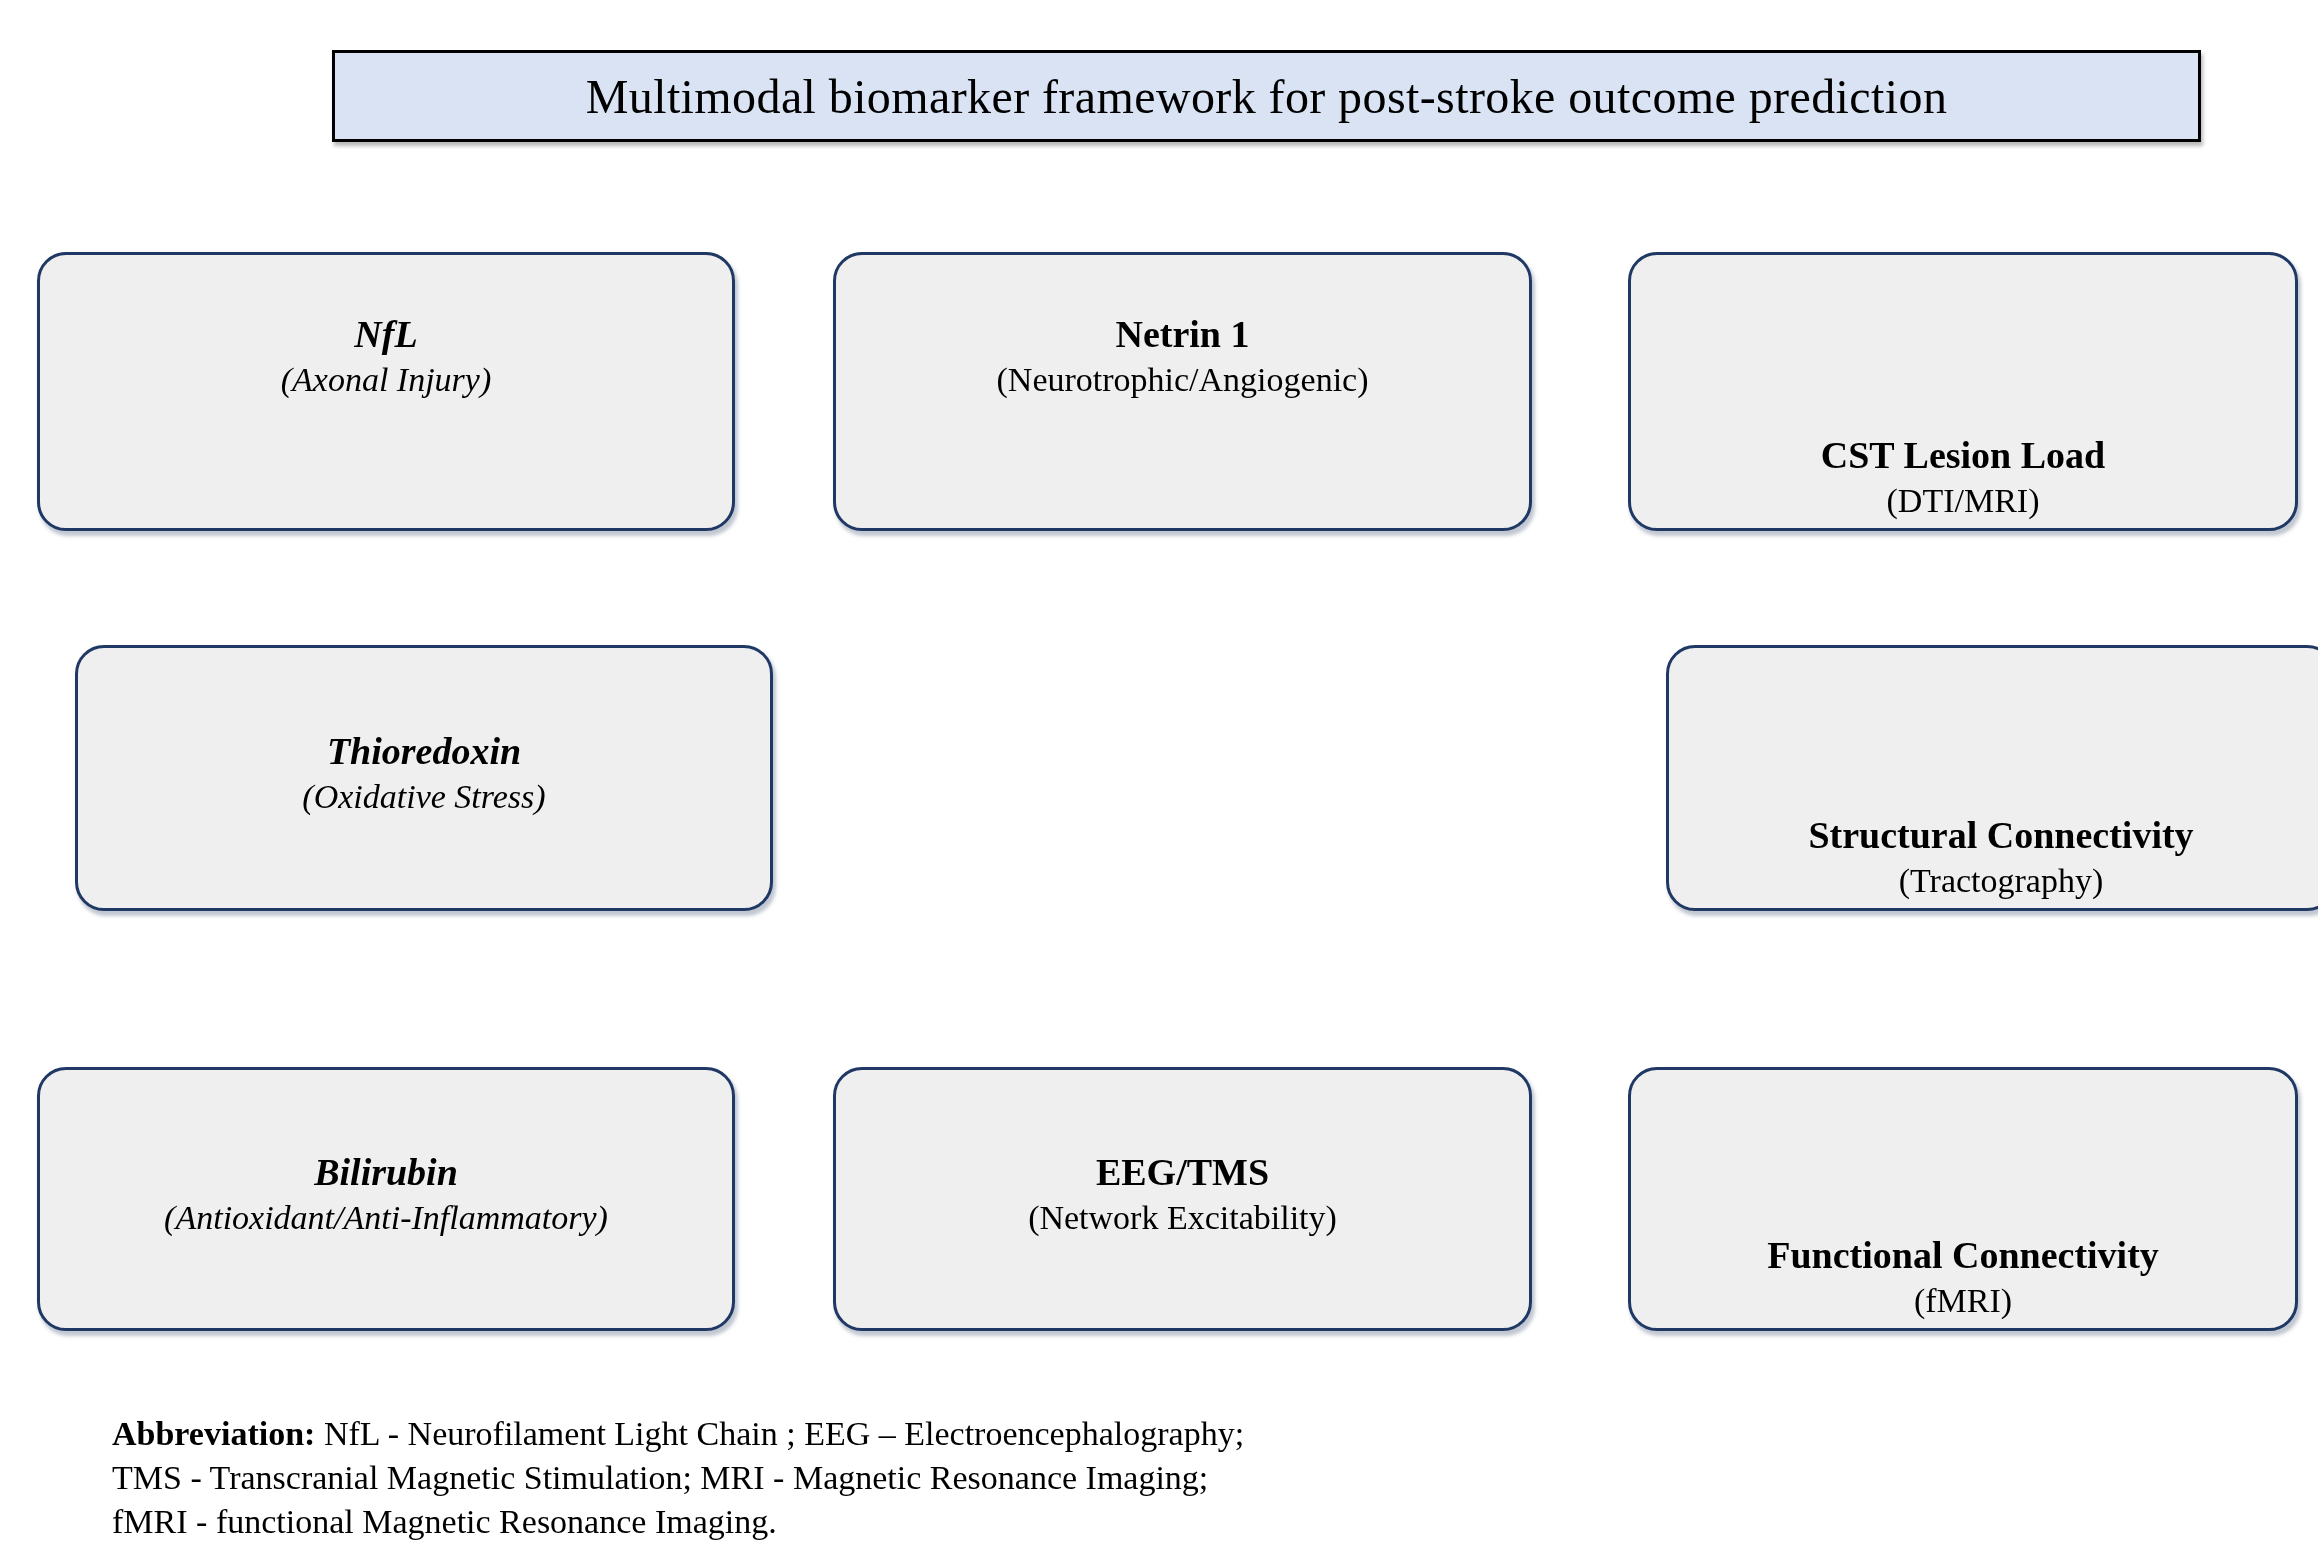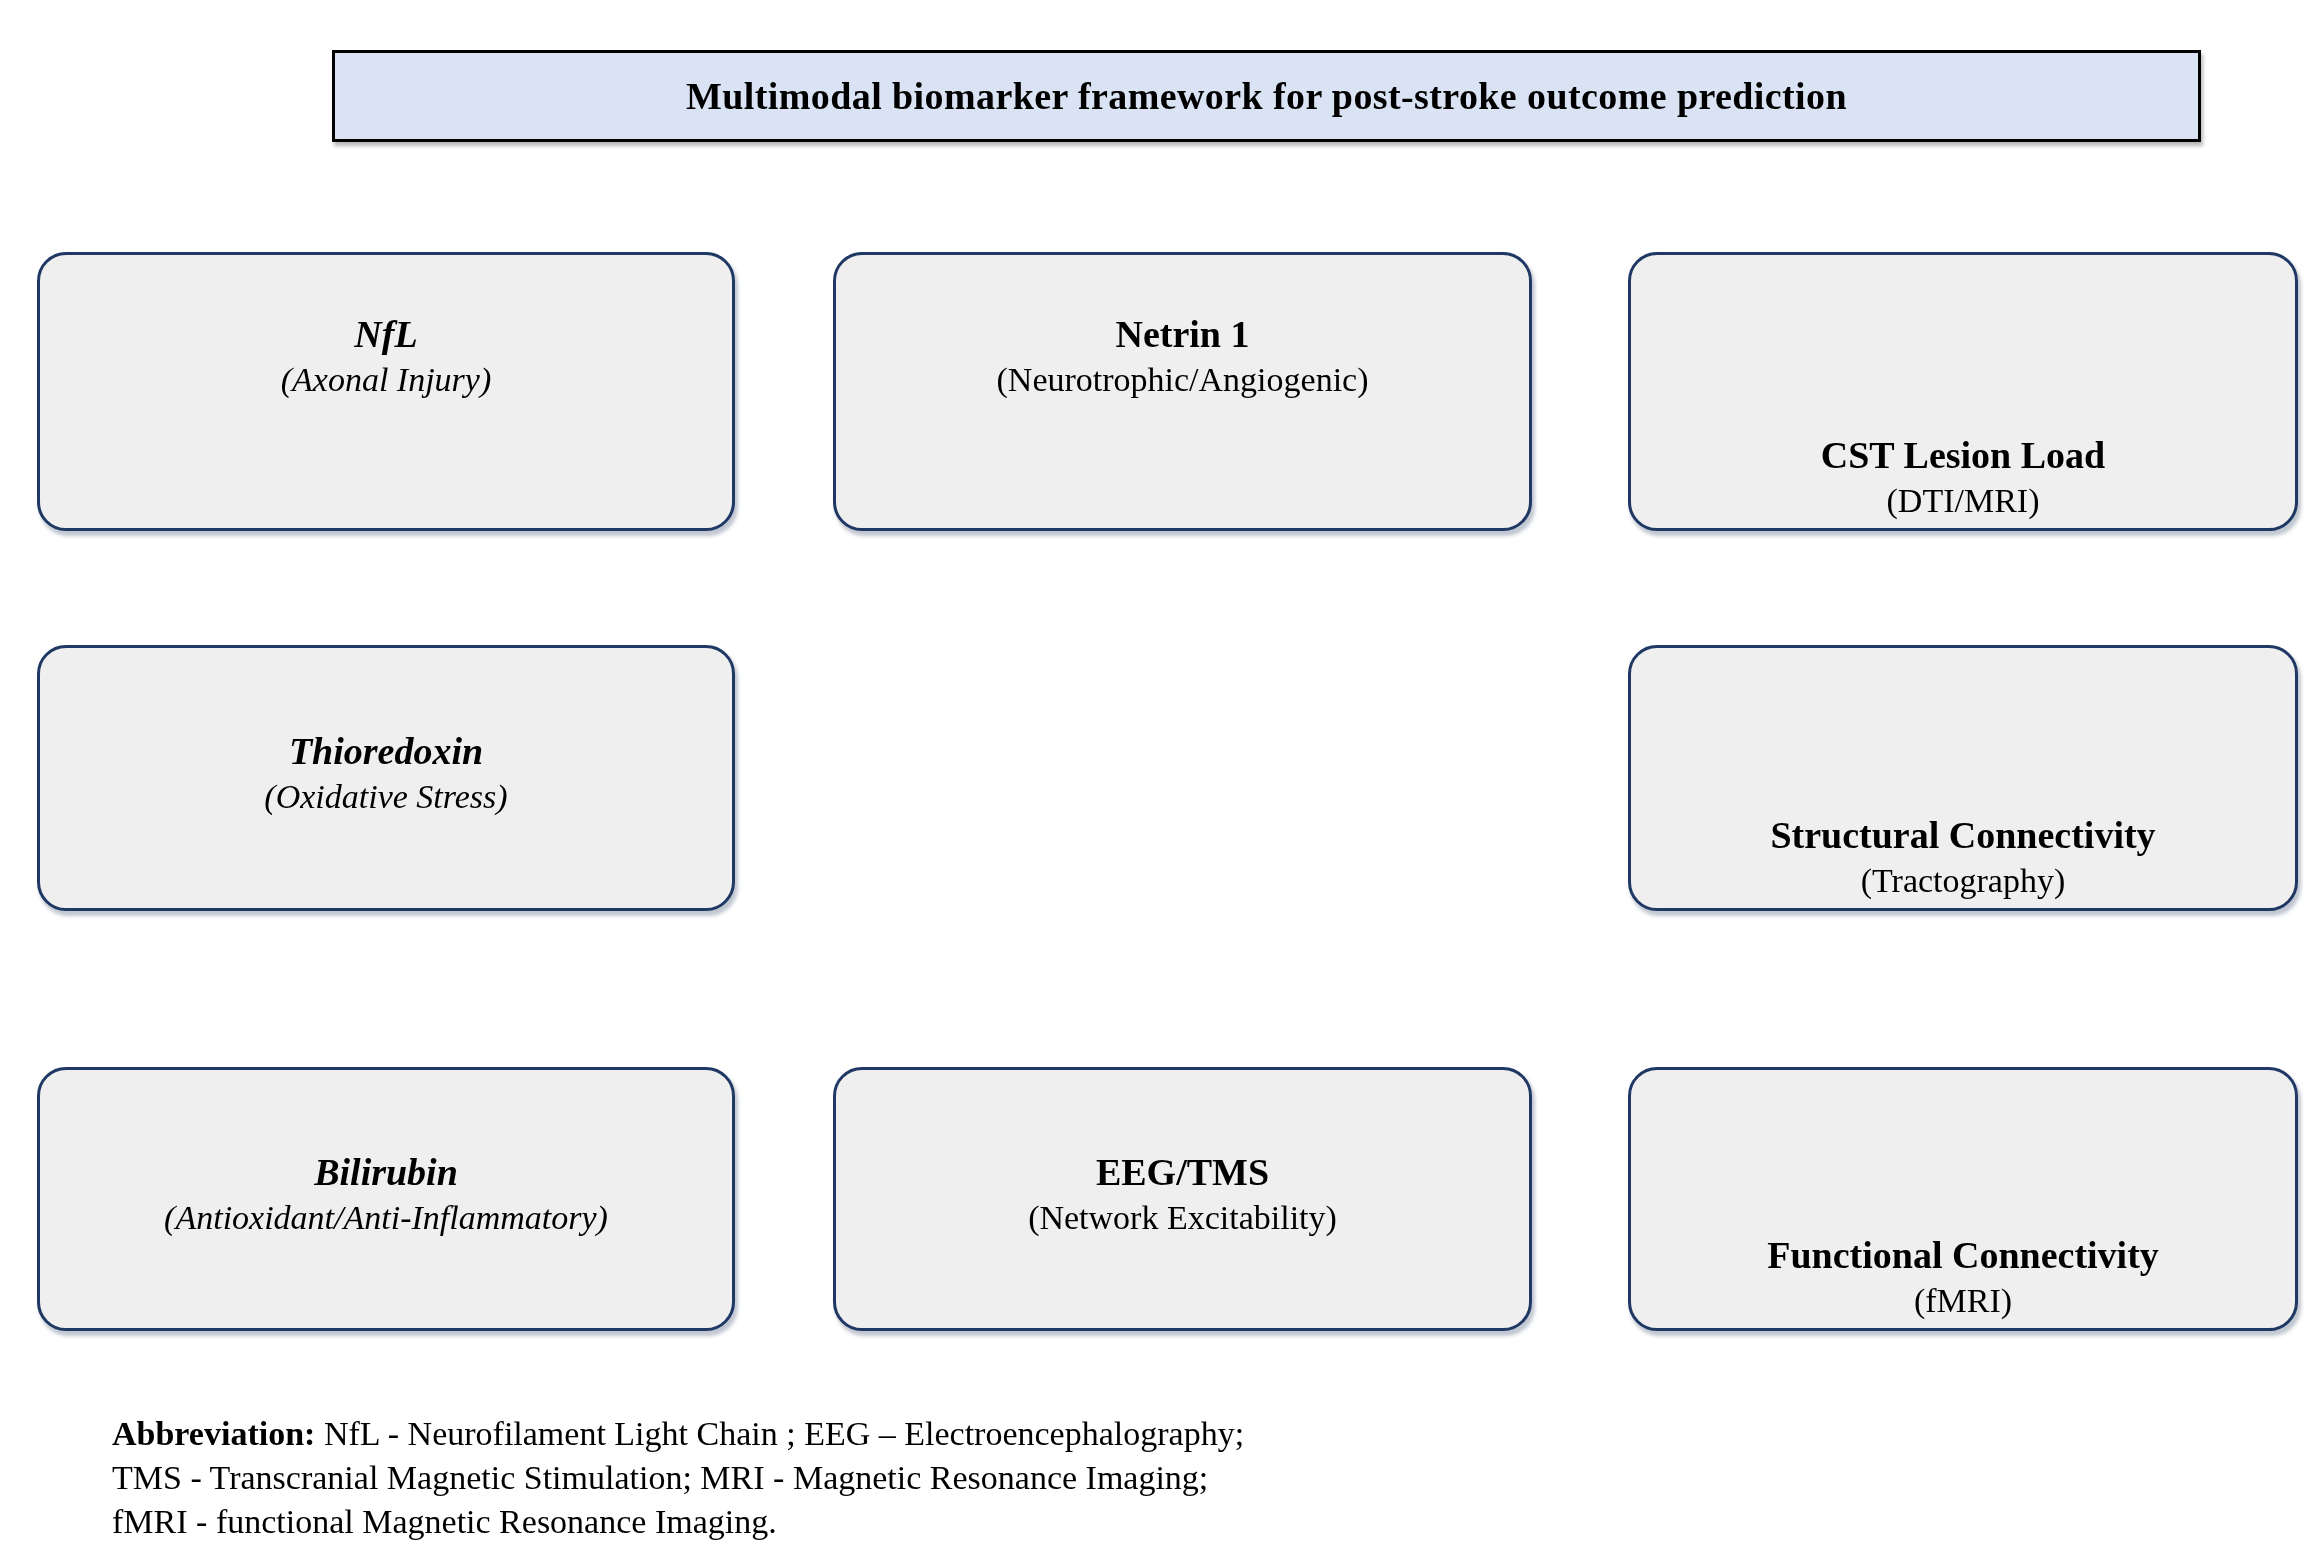--- a/index.html
+++ b/index.html
@@ -18,43 +18,43 @@
     position:absolute;
     left:332px; top:50px;
     width:1869px; height:92px;
     background:#dae3f3;
     border:3.8px solid #000000;
     box-sizing:border-box;
     display:flex; align-items:center; justify-content:center;
     box-shadow:2.3px 3.8px 3.8px rgba(0,0,0,0.28);
   }
   .title-text{
-    font-size:38px;
-    font-weight:bold;
+    font-size:48px;
+    font-weight:normal;
     letter-spacing:0.4px;
     white-space:nowrap;
   }
 
   
   .bx{
     position:absolute;
     background:#efefef;
     border:3.8px solid #1f3864;
     border-radius:29px;
     box-sizing:border-box;
     display:flex; flex-direction:column;
     align-items:center; justify-content:center;
     text-align:center;
     box-shadow:2.3px 4.6px 3.8px rgba(100,115,140,0.40);
   }
   .c1{left:37px;  width:698px;font-style:italic;}
   .c2{left:833px;width:699px;}
   .c3{left:1628px;width:670px;justify-content:flex-end;}
   .r1{top:252px;  height:279px;}
-  .r2{top:645px;  height:266px;}
+  .r2{top:645px;  height:266px;margin-left:38px;}
   .r3{top:1067px; height:264px;}
 
   .bx-inner{transform:translateY(-4.6px);}
   .lift .bx-inner{transform:translateY(-35px);}
 
   .bx-name{
     font-size:38px;
     font-weight:bold;
     line-height:47px;
     white-space:nowrap;

